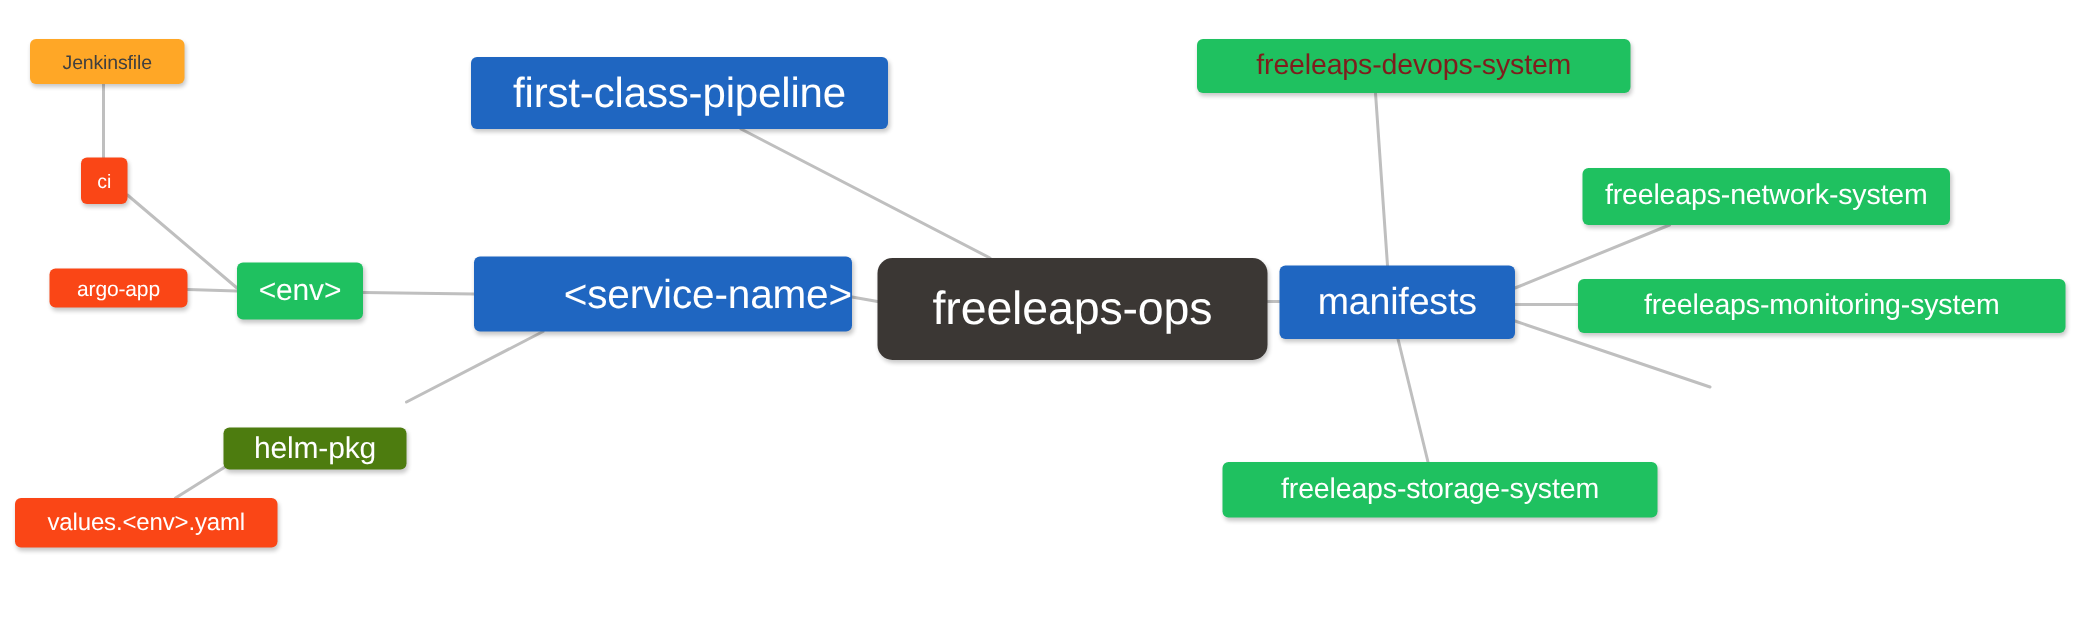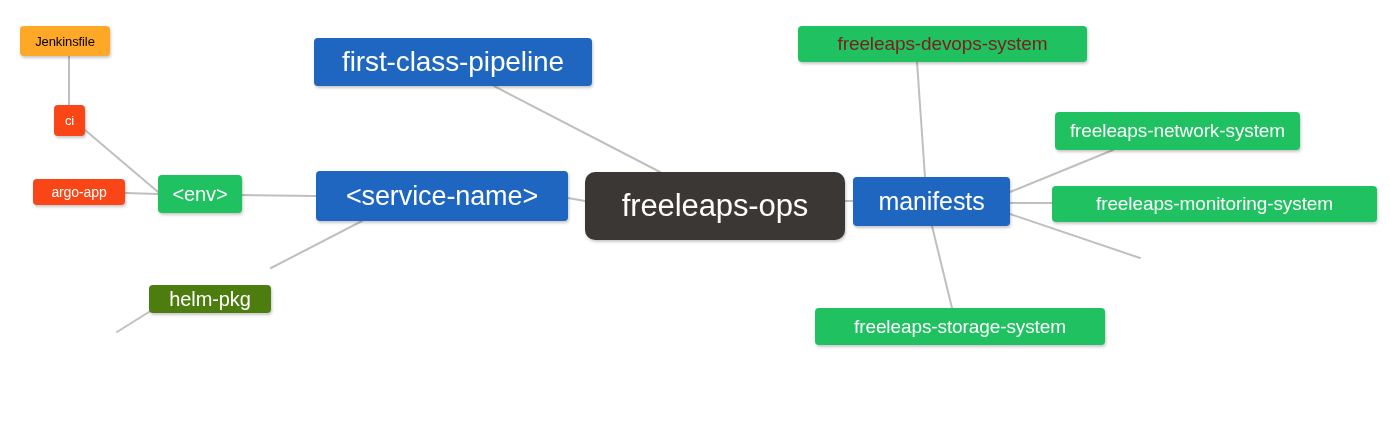--- a/index.html
+++ b/index.html
@@ -64,46 +64,49 @@
       <line x1="568" y1="198" x2="585" y2="201" class="edge" stroke="#bfbfbf"></line>
       <line x1="494" y1="86" x2="660" y2="172" class="edge" stroke="#bfbfbf"></line>
       <line x1="845" y1="201" x2="853" y2="201" class="edge" stroke="#bfbfbf"></line>
       <line x1="925" y1="177" x2="917" y2="62" class="edge" stroke="#bfbfbf"></line>
       <line x1="1010" y1="192" x2="1113" y2="150" class="edge" stroke="#bfbfbf"></line>
       <line x1="1010" y1="203" x2="1052" y2="203" class="edge" stroke="#bfbfbf"></line>
       <line x1="1010" y1="214" x2="1140" y2="258" class="edge" stroke="#bfbfbf"></line>
       <line x1="932" y1="226" x2="952" y2="308" class="edge" stroke="#bfbfbf"></line>
     </svg>
 
-  <div class="node n-orange" style="left: 20px; top: 26px; width: 90px; height: 30px; background: rgb(255, 167, 38); font-size: 13px; color: #000000;">
+  <div class="node n-orange" style="left: 20px; top: 26px; width: 103px; height: 30px; background: rgb(255, 167, 38); font-size: 13px; color: #404040;">
     <span>Jenkinsfile</span>
   </div>
 
   <div class="node n-red" style="left: 54px; top: 105px; width: 31px; height: 31px; background: rgb(250, 70, 22); font-size: 13px; color: rgb(255, 255, 255);">
     <span>ci</span>
   </div>
 
   <div class="node n-red" style="left: 33px; top: 179px; width: 92px; height: 26px; background: rgb(250, 70, 22); font-size: 14px; color: rgb(255, 255, 255);">
     <span>argo-app</span>
   </div>
 
   <div class="node n-green" style="left: 158px; top: 175px; width: 84px; height: 38px; background: rgb(31, 193, 96); font-size: 20px; color: rgb(255, 255, 255);">
     <span>&lt;env&gt;</span>
   </div>
 
   <div class="node n-green" style="left: 149px; top: 257px; width: 122px; height: 28px; background: #4d7c0f; font-size: 20px; color: rgb(255, 255, 255); margin-top: 28px;">
     <span>helm-pkg</span>
   </div>
 
+  <div class="node n-red" style="left: 10px; top: 332px; width: 175px; height: 33px; background: rgb(250, 70, 22); font-size: 16px; color: rgb(255, 255, 255);">
+    <span>values.&lt;env&gt;.yaml</span>
+  </div>
 
   <div class="node n-blue" style="left: 314px; top: 38px; width: 278px; height: 48px; background: rgb(31, 102, 193); font-size: 28px; color: rgb(255, 255, 255);">
     <span>first-class-pipeline</span>
   </div>
 
-  <div class="node n-blue" style="left: 316px; top: 171px; width: 252px; height: 50px; background: rgb(31, 102, 193); font-size: 27px; color: rgb(255, 255, 255);">
+  <div class="node n-blue" style="left: 316px; top: 171px; width: 252px; height: 50px; background: rgb(31, 102, 193); font-size: 27px; color: rgb(255, 255, 255); justify-content: flex-end;">
     <span>&lt;service-name&gt;</span>
   </div>
 
   <div class="node n-dark" style="left: 585px; top: 172px; width: 260px; height: 68px; background: rgb(59, 55, 52); font-size: 31px; color: rgb(255, 255, 255); border-radius: 10px;">
     <span>freeleaps-ops</span>
   </div>
 
   <div class="node n-blue" style="left: 853px; top: 177px; width: 157px; height: 49px; background: rgb(31, 102, 193); font-size: 25px; color: rgb(255, 255, 255);">
     <span>manifests</span>
   </div>

